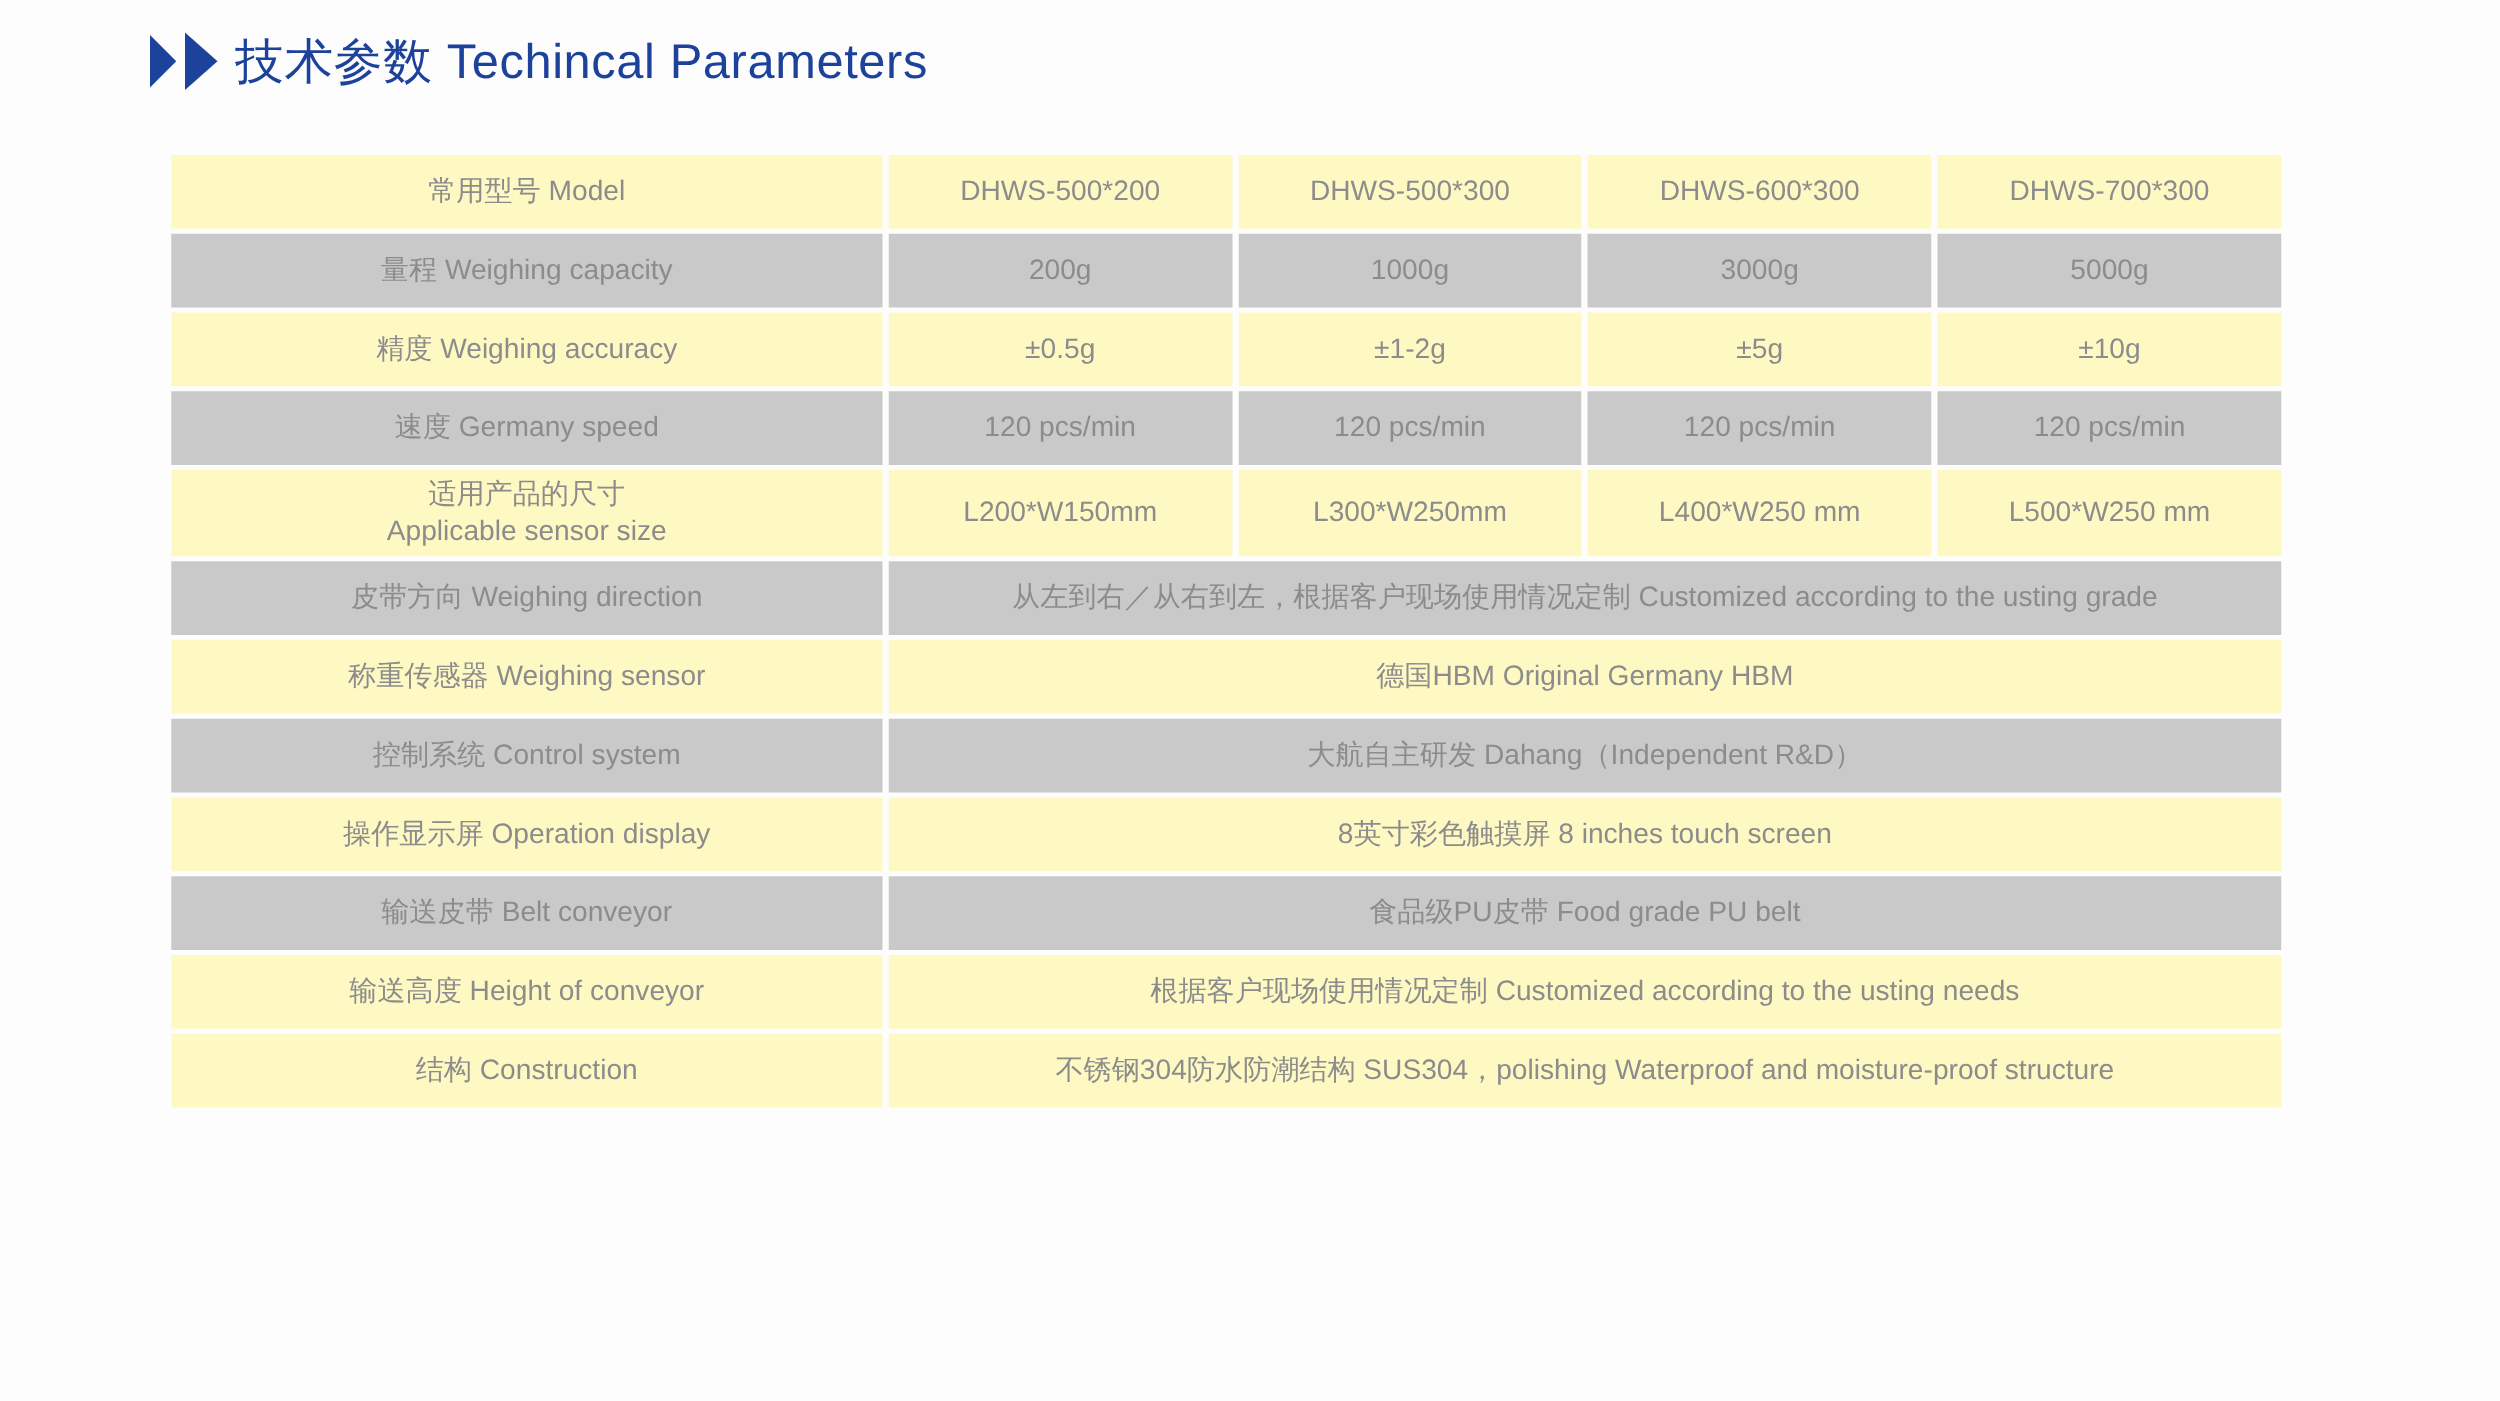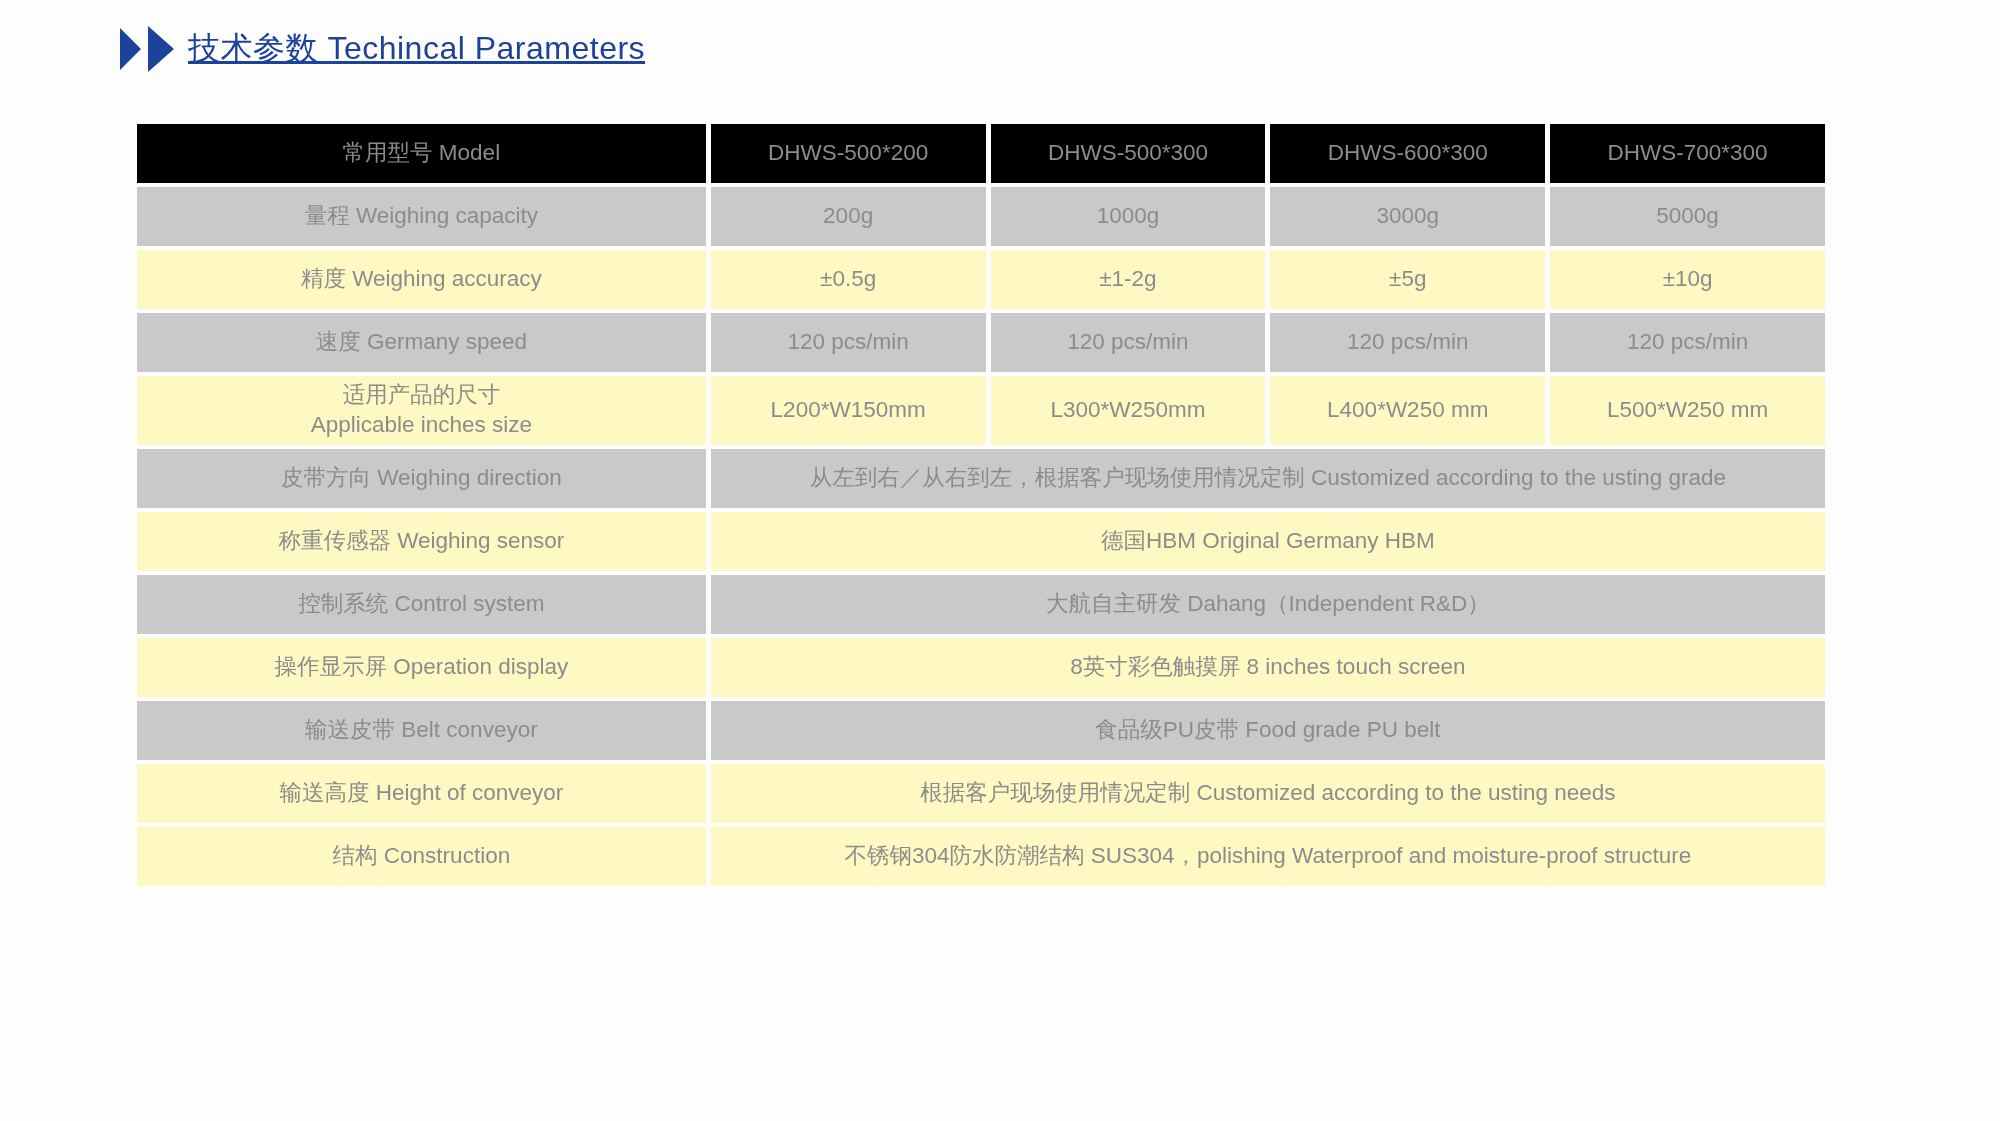--- a/index.html
+++ b/index.html
@@ -30,25 +30,24 @@
     border-left: 21px solid #1c429b;
     margin-right: 7px;
   }
   .arrow.big {
     border-top-width: 23px;
     border-bottom-width: 23px;
     border-left-width: 26px;
     margin-right: 14px;
   }
   .page-title {
-    font-size: 32px;
+    font-size: 39px;
     color: #1c429b;
     letter-spacing: 0.5px;
     white-space: nowrap;
-    text-decoration: underline;
   }
   
   table.params {
     margin: 46px 0 0 132px;
     width: 1698px;
     border-collapse: separate;
     border-spacing: 5px 4px;
     table-layout: fixed;
   }
   col.c-label { width: 565px; }
@@ -57,21 +56,21 @@
     height: 59px;
     box-sizing: border-box;
     padding: 4px 10px;
     text-align: center;
     vertical-align: middle;
     font-size: 22.5px;
     color: #8c8c8c;
     white-space: pre-line;
     line-height: 1.35;
   }
-  tr.r-light td { background: #000000; }
+  tr.r-light td { background: #fef9c3; }
   tr.r-gray  td { background: #c9c9c9; margin-left: 36px; }
   tr.r-white td { background: #fef9c3; }
 </style>
 </head>
 <body>
 
 <div class="page">
 
   <div class="title-block">
     <span class="arrow"></span>
@@ -117,21 +116,21 @@
         <td>120 pcs/min</td>
         <td>120 pcs/min</td>
         <td>120 pcs/min</td>
         <td>120 pcs/min</td>
       </tr>
 
 
 
       <tr class="r-white">
         <td>适用产品的尺寸
-Applicable inches size</td>
+Applicable sensor size</td>
         <td>L200*W150mm</td>
         <td>L300*W250mm</td>
         <td>L400*W250 mm</td>
         <td>L500*W250 mm</td>
       </tr>
 
       <tr class="r-gray">
         <td>皮带方向 Weighing direction</td>
         <td colspan="4">从左到右／从右到左，根据客户现场使用情况定制 Customized according to the usting grade</td>
       </tr>

